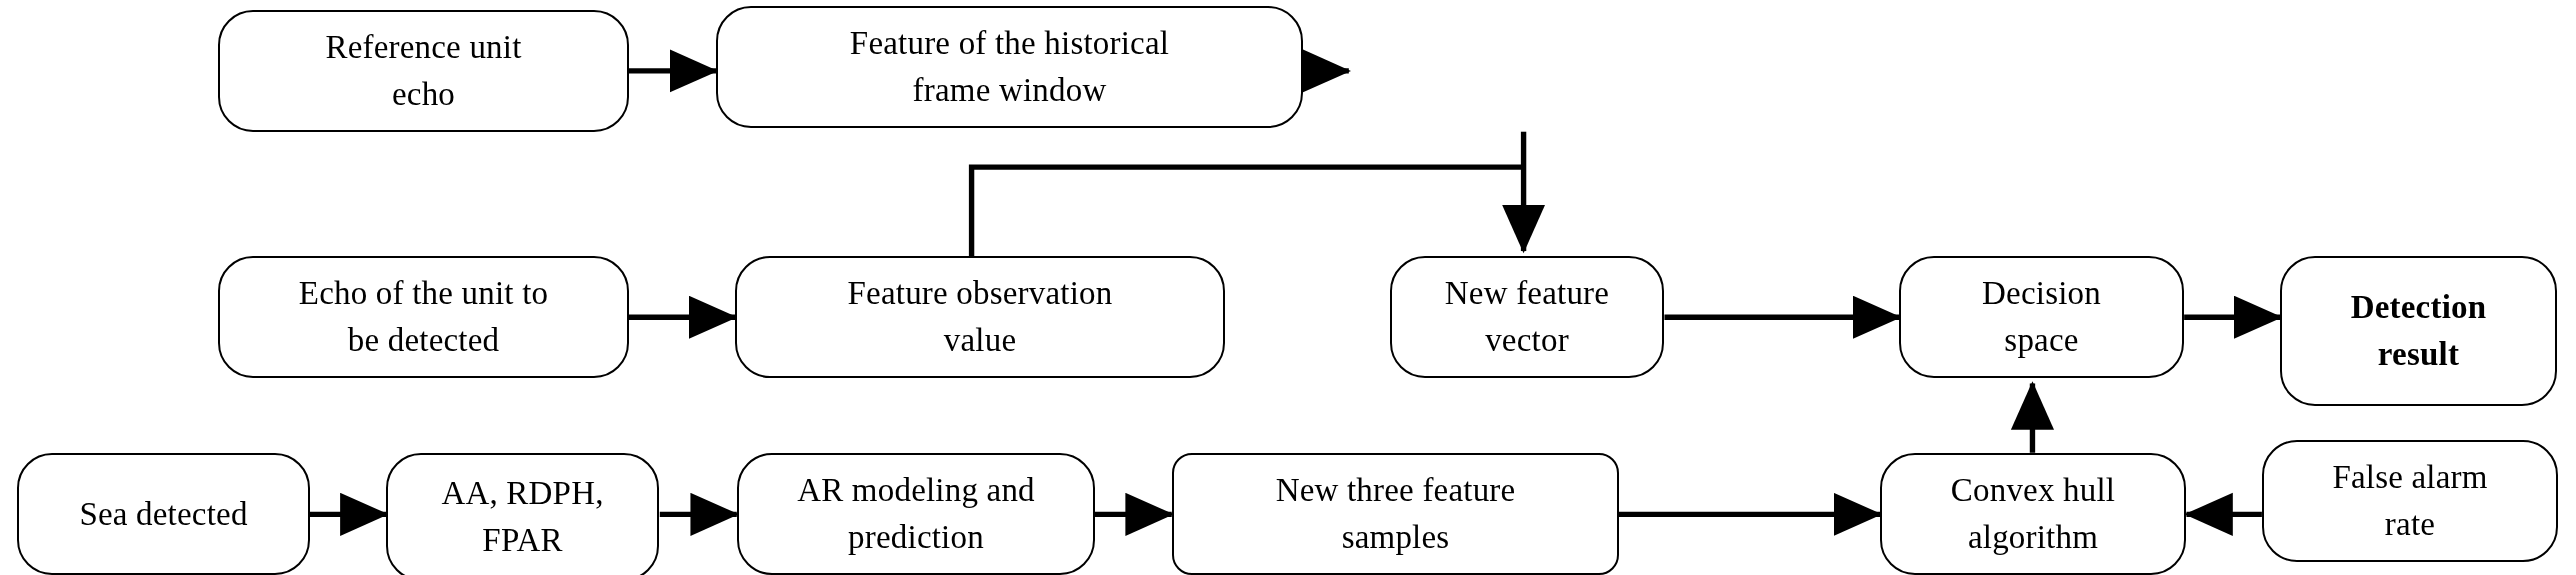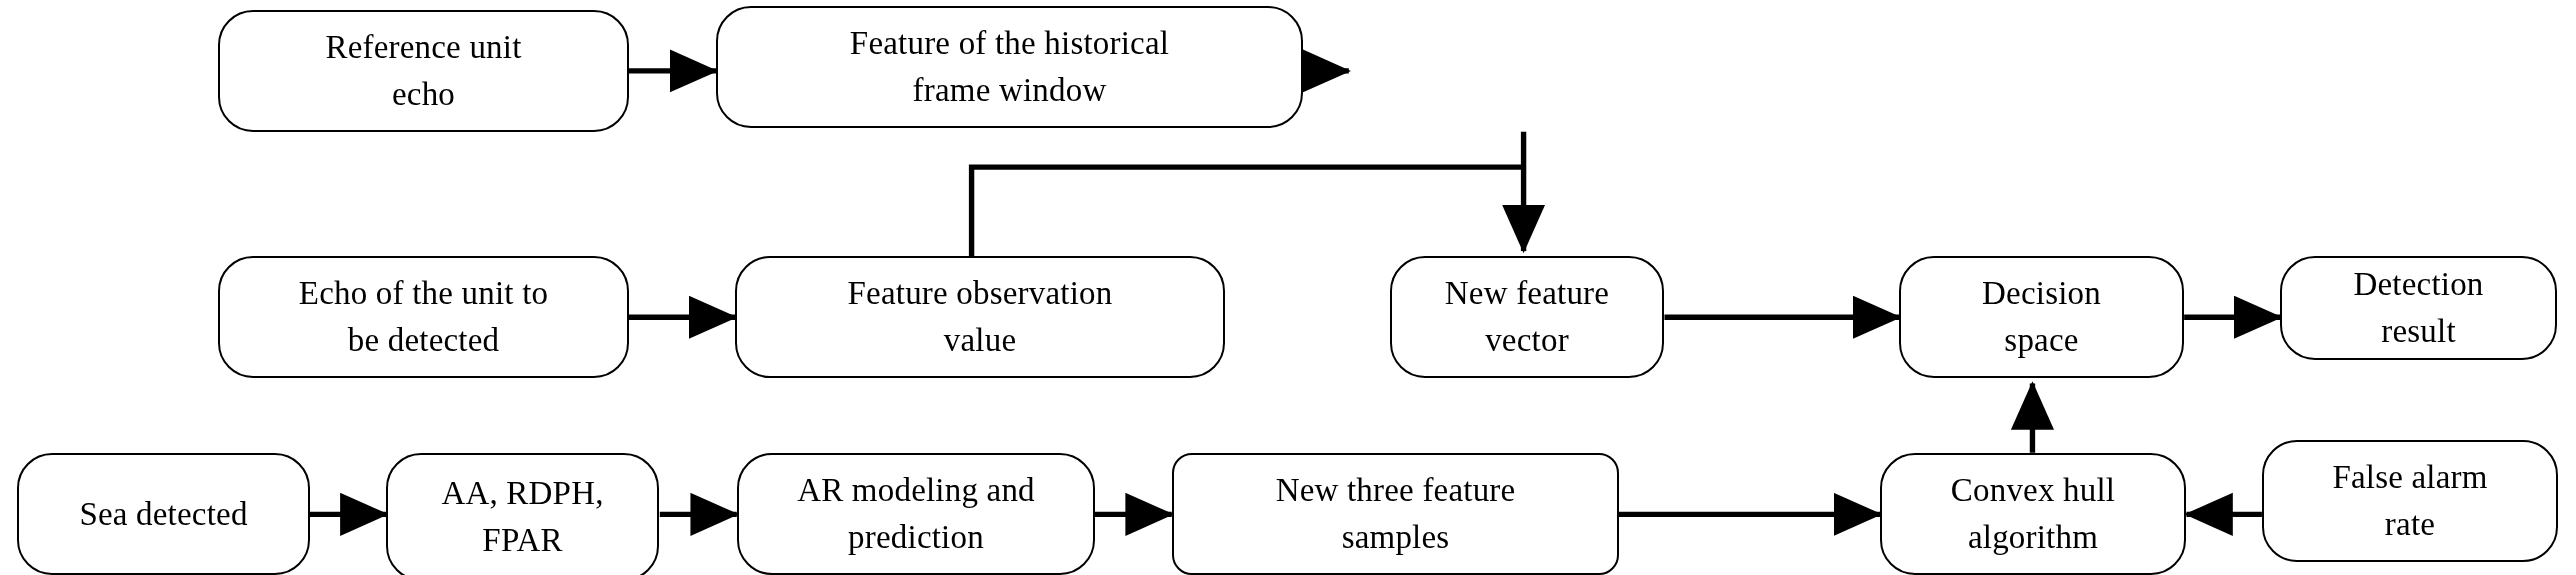--- a/index.html
+++ b/index.html
@@ -117,21 +117,21 @@
   <div class="node" style="left:1390px; top:256px; width:274px; height:122px;">
     <span class="node-label">New feature
 vector</span>
   </div>
 
   <div class="node" style="left:1899px; top:256px; width:285px; height:122px;">
     <span class="node-label">Decision
 space</span>
   </div>
 
-  <div class="node" style="left:2280px; top:256px; width:277px; height:104px;">
+  <div class="node" style="left:2280px; top:256px; width:277px; height:150px;font-weight:bold;">
     <span class="node-label">Detection
 result</span>
   </div>
 
   <div class="node" style="left:17px; top:453px; width:293px; height:122px;">
     <span class="node-label">Sea detected</span>
   </div>
 
   <div class="node" style="left:386px; top:453px; width:273px; height:128px;">
     <span class="node-label">AA,  RDPH,

